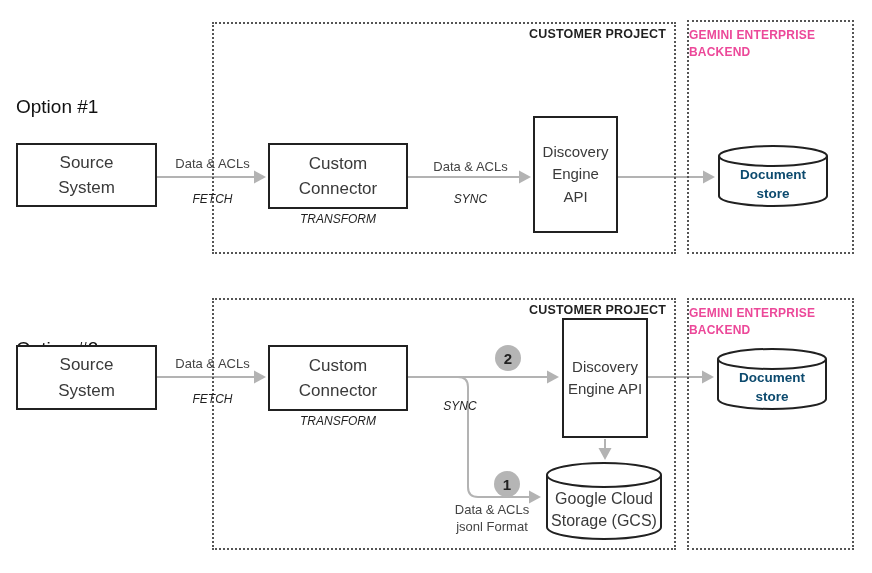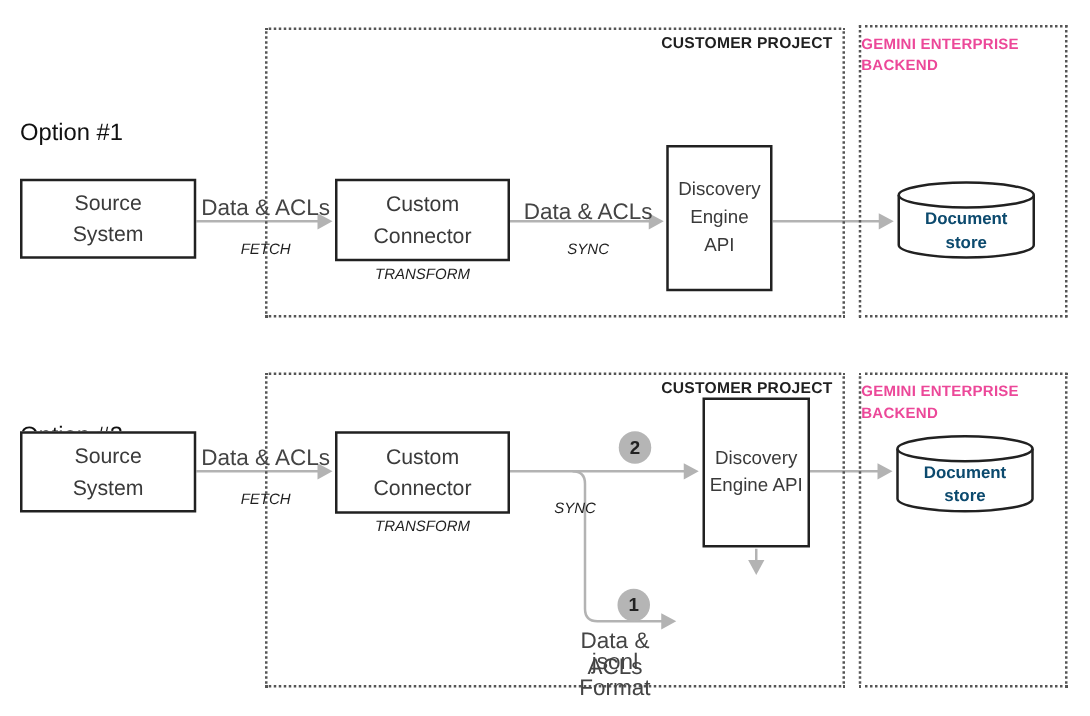--- a/index.html
+++ b/index.html
@@ -17,21 +17,21 @@
     display:flex;flex-direction:column;align-items:center;justify-content:center;
     text-align:center;color:#3a3a3a;
   }
   .box .ln{display:block;}
   .node-lg{font-size:17px;line-height:1.5;}
   .node-md{font-size:15px;line-height:1.5;}
   .cyl{position:absolute;}
   .cyl svg{position:absolute;left:0;top:0;}
   .cyl-text{position:absolute;left:0;right:0;text-align:center;font-weight:bold;font-size:13.5px;color:#0c4a6e;line-height:1.4;}
   .cyl-text-reg{position:absolute;left:0;right:0;text-align:center;font-weight:normal;font-size:16px;color:#3a3a3a;line-height:1.35;}
-  .flow-label{position:absolute;font-size:18px;color:#444;text-align:center;}
+  .flow-label{position:absolute;font-size:13px;color:#444;text-align:center;}
   .verb{position:absolute;font-size:12px;font-weight:normal;font-style:italic;color:#1f1f1f;text-align:center;}
   .badge{
     position:absolute;width:26px;height:26px;border-radius:50%;background:#b5b5b5;
     display:flex;align-items:center;justify-content:center;
     font-size:15px;font-weight:bold;color:#222;
   }
 </style>
 </head>
 <body>
 
@@ -140,20 +140,30 @@
   <div class="badge" style="left:494px;top:471px;">1</div>
 
   <div class="box node-md" style="left:562px;top:318px;width:86px;height:120px;">
     <span class="ln">Discovery</span>
     <span class="ln">Engine API</span>
   </div>
 
   <div class="flow-label" style="left:448px;top:502px;width:88px;">Data &amp; ACLs</div>
   <div class="flow-label" style="left:448px;top:519px;width:88px;">jsonl Format</div>
 
+  <div class="cyl" style="left:545px;top:461px;width:118px;height:80px;">
+    <svg width="118" height="80" viewBox="0 0 118 80">
+      <path d="M2,14 L2,66 A57,12 0 0 0 116,66 L116,14" fill="#ffffff" stroke="#212121" stroke-width="2"></path>
+      <ellipse cx="59" cy="14" rx="57" ry="12" fill="#ffffff" stroke="#212121" stroke-width="2"></ellipse>
+    </svg>
+    <div class="cyl-text-reg" style="top:27px;">
+      <div>Google Cloud</div>
+      <div>Storage (GCS)</div>
+    </div>
+  </div>
 
   <div class="cyl" style="left:716px;top:347px;width:112px;height:64px;">
     <svg width="112" height="64" viewBox="0 0 112 64">
       <path d="M2,12 L2,52 A54,10 0 0 0 110,52 L110,12" fill="#ffffff" stroke="#212121" stroke-width="2"></path>
       <ellipse cx="56" cy="12" rx="54" ry="10" fill="#ffffff" stroke="#212121" stroke-width="2"></ellipse>
     </svg>
     <div class="cyl-text" style="top:22px;">
       <div>Document</div>
       <div>store</div>
     </div>

